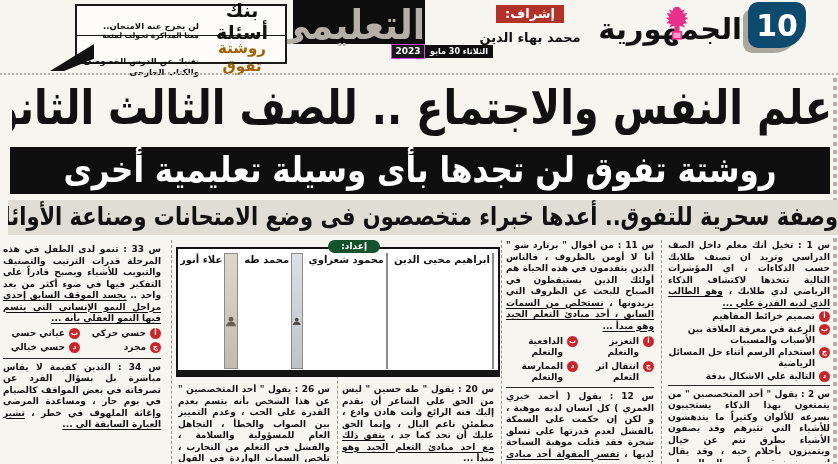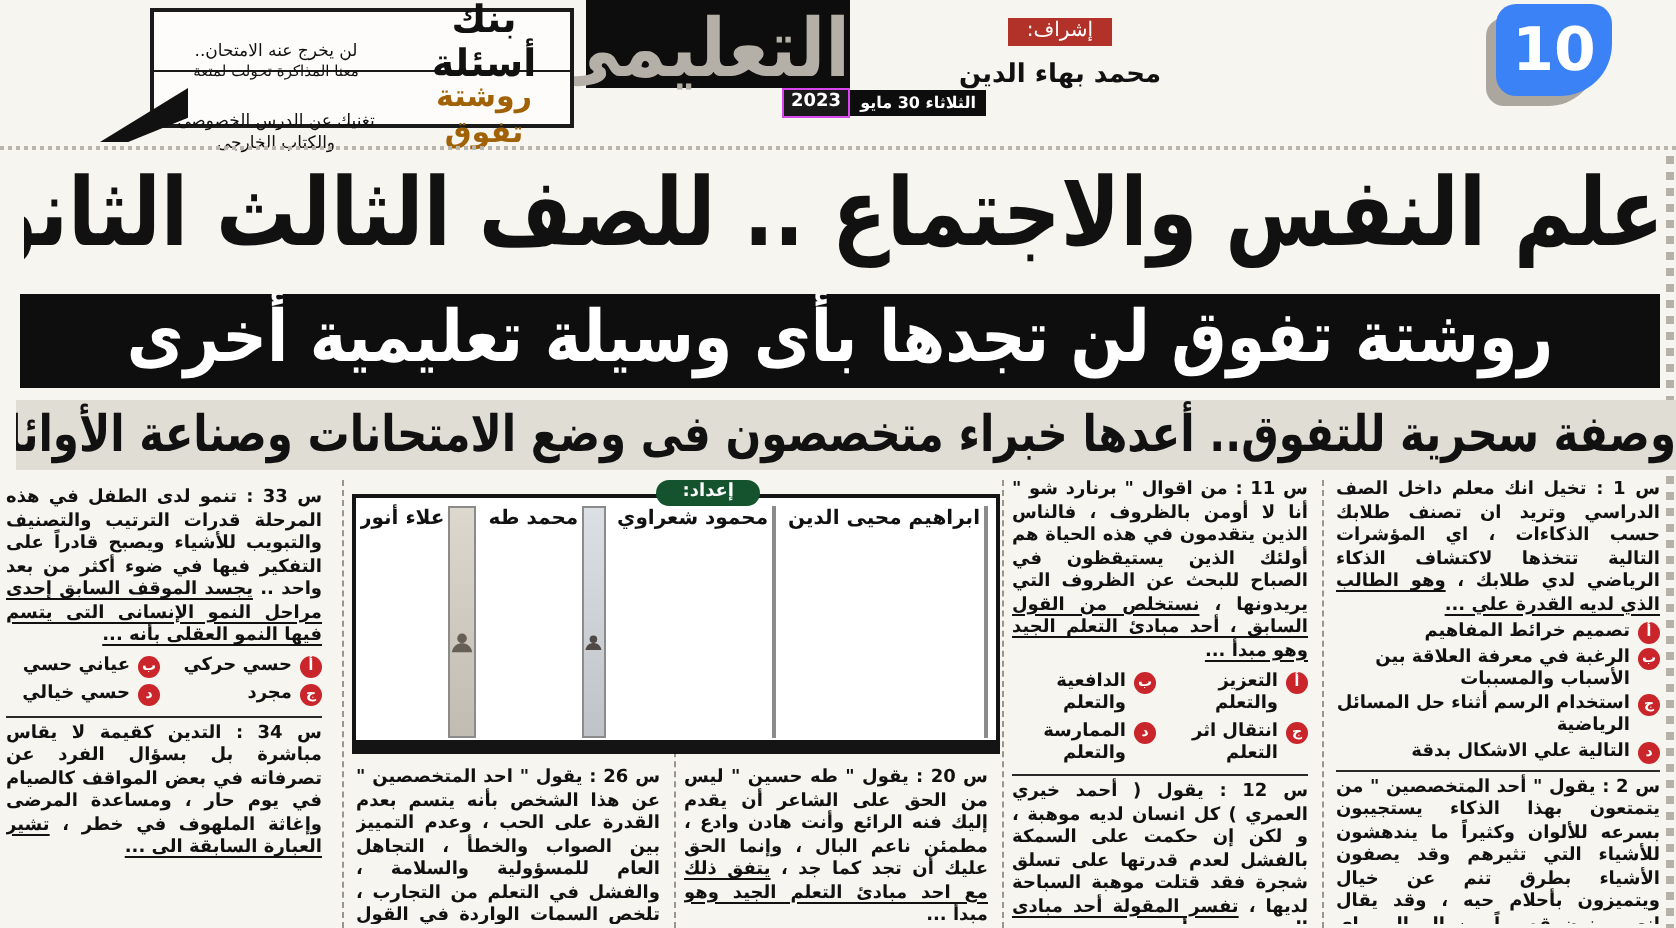--- a/index.html
+++ b/index.html
@@ -1,44 +1,44 @@
 <!DOCTYPE html>
 <html lang="ar" dir="rtl"><head>
 <meta charset="utf-8">
 <style>
   html,body{margin:0;padding:0;background:#e8e5df;}
   #canvas{position:relative;width:838px;height:464px;background:#f7f5f0;overflow:hidden;
           direction:rtl;font-family:"DejaVu Sans",sans-serif;color:#111;}
 
   
-  .badge10{position:absolute;top:2px;right:32px;width:58px;height:46px;background:#3b82f6;color:#fff;
+  .badge10{position:absolute;top:2px;right:32px;width:58px;height:46px;background:#0c4a6e;color:#fff;
            font-size:30px;font-weight:bold;display:flex;align-items:center;justify-content:center;
            border-radius:10px 10px 26px 10px;box-shadow:-6px 6px 0 -1px #aba79f;}
   .logo{position:absolute;top:12px;right:96px;font-size:29px;font-weight:bold;letter-spacing:-1px;}
   .eagle{position:absolute;top:-7px;right:52px;width:26px;height:42px;}
   .sup{position:absolute;top:3px;right:248px;width:120px;text-align:center;}
-  .sup-tag{display:inline-block;background:#b23229;color:#fff;font-size:10px;font-weight:normal;padding:1px 9px 2px;text-align:right;}
+  .sup-tag{display:inline-block;background:#b23229;color:#fff;font-size:13px;font-weight:bold;padding:1px 9px 2px;text-align:right;}
   .sup-name{font-size:13px;font-weight:bold;margin-top:7px;}
   .mast{position:absolute;top:0;left:283px;width:212px;height:60px;}
   .mast-black{position:absolute;left:10px;top:0;width:132px;height:44px;background:#0d0d0d;}
   .mast-title{position:absolute;left:0;top:0;width:142px;height:44px;line-height:46px;text-align:center;
               font-size:36px;font-weight:900;color:#b5b0a7;transform:scaleY(1.12);transform-origin:top;}
   .mast-year{position:absolute;left:108px;top:44px;width:32px;height:13px;background:#1a1a1a;color:#fff;
              font-size:9px;font-weight:bold;text-align:center;line-height:13px;border:1px solid #d946ef;}
   .mast-date{position:absolute;left:142px;top:45px;width:68px;height:13px;background:#0d0d0d;color:#fff;
              font-size:8px;font-weight:bold;text-align:center;line-height:13px;}
   .promo{position:absolute;left:75px;top:4px;width:208px;height:56px;border:2px solid #1a1a1a;
          background:#fdfcfa;display:flex;flex-direction:column;}
   .promo-row{display:flex;align-items:center;}
   .promo-row1{height:29px;border-bottom:1.5px solid #1a1a1a;}
   .promo-row2{flex:1;}
   .promo-big{width:86px;text-align:center;font-weight:900;}
   .bank-title{font-size:19px;}
   .rx-title{font-size:15px;color:#a16207;}
-  .promo-small{flex:1;text-align:center;font-weight:normal;line-height:1.25;margin-top:20px;}
+  .promo-small{flex:1;font-weight:bold;line-height:1.25;margin-top:20px;}
   .s1{font-size:8.5px;} .s2{font-size:7.5px;} .s3{font-size:8.5px;}
   .corner-arrow{position:absolute;left:50px;top:44px;width:44px;height:27px;background:#111;
                 clip-path:polygon(0 100%,100% 0,100% 55%,32% 100%);}
   .dash-sep{position:absolute;top:73px;left:0;right:0;border-top:2px dotted #b9b5ad;}
 
   
   .h-main{position:absolute;top:80px;left:12px;right:6px;height:64px;text-align:center;white-space:nowrap;
           font-size:40px;font-weight:900;letter-spacing:-1px;transform:scaleY(1.18);transform-origin:top;overflow:hidden;}
   .h-banner{position:absolute;top:147px;left:10px;right:8px;height:47px;background:#0e0e0e;color:#fff;
             text-align:center;white-space:nowrap;overflow:hidden;}
@@ -80,20 +80,30 @@
   .pcell:nth-child(4) .pic{background:linear-gradient(#ddd8ce,#c1bcb1);}
   .pic svg{position:absolute;bottom:-2px;left:0;width:100%;height:86%;}
   .pname{height:15px;font-size:10px;font-weight:900;text-align:center;line-height:15px;white-space:nowrap;overflow:hidden;}
 </style>
 </head>
 <body>
 
 <div id="canvas">
 
   <div class="badge10">10</div>
+  <div class="logo">
+    <span>الجمهورية</span>
+    <span class="eagle">
+      <svg viewBox="0 0 30 42">
+        <path d="M15 2c3 0 5 2 5 5l4-2-2 5 5-1-3 5 4 1-4 3 3 3-5 1 2 4-6-2v6h-6v-6l-6 2 2-4-5-1 3-3-4-3 4-1-3-5 5 1-2-5 4 2c0-3 2-5 5-5z" fill="#e8308a"></path>
+        <rect x="9" y="30" width="12" height="10" fill="#e8308a"></rect>
+        <rect x="11" y="32" width="8" height="6" fill="#fff" opacity="0.55"></rect>
+      </svg>
+    </span>
+  </div>
   <div class="sup">
     <span class="sup-tag">إشراف:</span>
     <div class="sup-name">محمد بهاء الدين</div>
   </div>
   <div class="mast">
     <div class="mast-black"></div>
     <div class="mast-title">التعليمى</div>
     <div class="mast-year">2023</div>
     <div class="mast-date">الثلاثاء 30 مايو</div>
   </div>
@@ -197,21 +207,21 @@
     <div class="q">
       <span>س 2 : يقول " أحد المتخصصين " من يتمتعون بهذا الذكاء يستجيبون بسرعه للألوان وكثيراً ما يندهشون للأشياء التي تثيرهم وقد يصفون الأشياء بطرق تنم عن خيال ويتميزون بأحلام حيه ، وقد يقال انهم يبنون قصوراً من الرمال ،</span>
       <span class="qtail">اى المؤشرات التالية يمكن ان تتخذها لتنمية الذكاء المشار اليه فى العبارة ...</span>
     </div>
 
   </div>
 
   <div class="col col2">
     <div class="q">
       <span>س 11 : من أقوال " برنارد شو " أنا لا أومن بالظروف ، فالناس الذين يتقدمون في هذه الحياة هم أولئك الذين يستيقظون في الصباح للبحث عن الظروف التي يريدونها ،</span>
-      <span class="qtail">نستخلص من القول السابق ، أحد مبادئ التعلم الجيد وهو مبدأ ...</span>
+      <span class="qtail">نستخلص من السمات السابق ، أحد مبادئ التعلم الجيد وهو مبدأ ...</span>
     </div>
     <div class="opt-grid">
       <div class="opt">
           <span class="opt-letter">أ</span>
           <span>التعزيز والتعلم</span>
         </div>
       <div class="opt">
           <span class="opt-letter">ب</span>
           <span>الدافعية والتعلم</span>
         </div>

